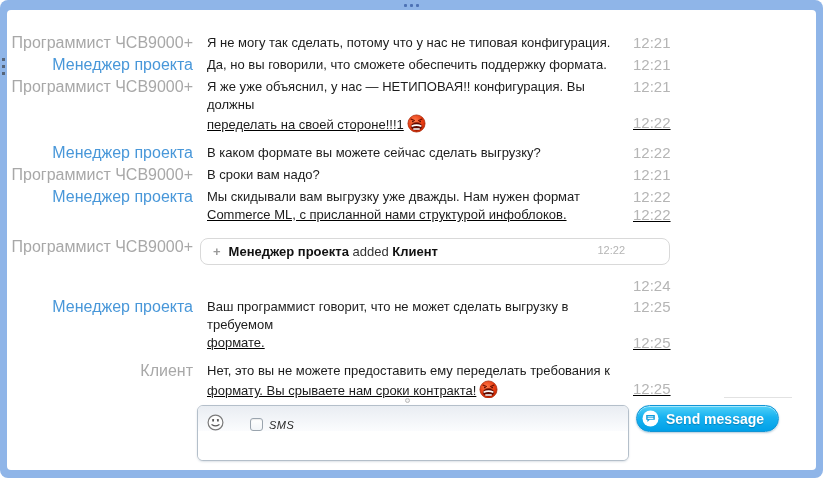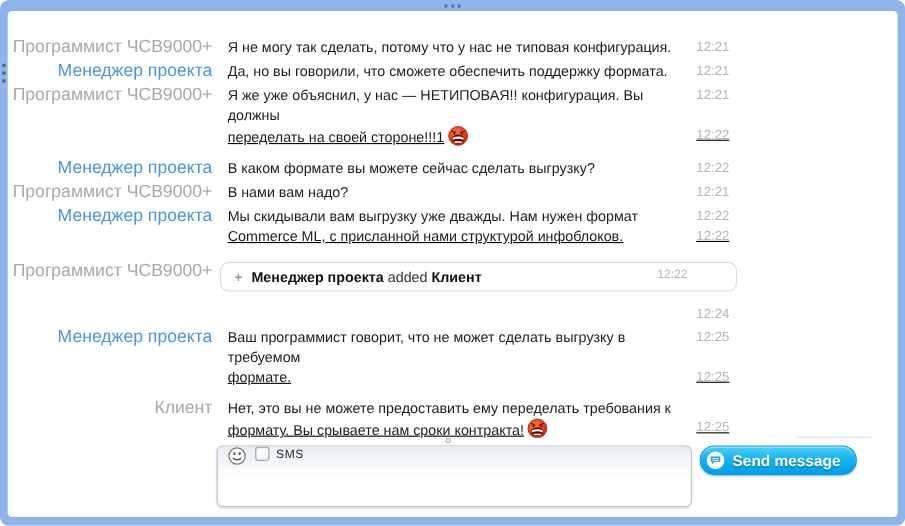--- a/index.html
+++ b/index.html
@@ -23,42 +23,42 @@
   
   .chat-log{position:absolute;top:0;left:0;right:0;height:388px;padding-top:20px;overflow:hidden;}
   .row{display:flex;align-items:flex-start;margin-top:4px;}
   .row.cont{margin-top:0;text-decoration:underline;}
   .row.extra-space{margin-top:10px;}
   .col-name{width:200px;padding-right:14px;text-align:right;font-size:16px;line-height:18px;
     white-space:nowrap;cursor:pointer;}
   .col-name.muted{color:var(--name-muted);}
   .col-name.link{color:var(--name-link);}
   .col-text{width:418px;font-size:13px;line-height:18px;color:var(--message-text);}
-  .col-time{width:50px;font-size:12px;line-height:17px;color:var(--timestamp);text-align:left;padding-left:8px;white-space:nowrap;}
+  .col-time{width:50px;font-size:15px;line-height:17px;color:var(--timestamp);text-align:left;padding-left:8px;white-space:nowrap;}
   .emoji{vertical-align:-4px;margin-left:3px;}
   
   .row.event{margin-top:14px;margin-bottom:10px;}
   .event-box{margin-left:-7px;width:470px;border:1px solid var(--event-border);border-radius:8px;
     padding:5px 10px 5px 12px;display:flex;font-size:13px;color:#333;background:#fff;}
   .event-box .ev-text{flex:1;}
   .event-box .plus{color:#999;font-weight:bold;margin-right:8px;}
   .event-box b{color:#111;}
   .event-box .ev-time{font-size:11px;color:var(--timestamp);padding-right:34px;}
   
   .row.time-only{margin-top:12px;}
   
   .composer{position:absolute;left:0;right:0;bottom:0;height:72px;}
   .splitter-dot{position:absolute;left:398px;top:0px;width:5px;height:5px;border:1px solid #b9b9b9;
     border-radius:50%;background:#f2f2f2;cursor:ns-resize;}
   .faint-line{position:absolute;right:24px;top:-1px;width:68px;height:1px;background:#e2e2e2;}
   .input-box{position:absolute;left:190px;top:7px;width:432px;height:56px;background:#fff;
     border:1px solid var(--input-border);border-radius:6px;overflow:hidden;
     box-shadow:0 1px 2px rgba(120,140,160,.25);}
-  .input-toolbar{height:25px;display:flex;align-items:flex-start;gap:8px;padding:0 9px;
-    background:linear-gradient(#e9edf2,#fbfcfe);}
+  .input-toolbar{height:25px;display:flex;align-items:flex-end;gap:26px;padding:0 9px;
+    background:linear-gradient(#e9edf2,#fbfcfe);font-style:italic;}
   .emoticon-btn{display:flex;cursor:pointer;}
   .sms-wrap{display:flex;align-items:center;gap:6px;cursor:pointer;}
   .checkbox{width:13px;height:13px;border:1px solid #9aa4ae;border-radius:3px;
     background:linear-gradient(#fff,#f2f5f8);box-shadow:inset 0 1px 1px rgba(0,0,0,.08);}
   .sms-label{font-size:11px;color:#2a2a2a;letter-spacing:.5px;}
   .input-area{height:31px;background:#fff;outline:none;padding:4px 8px;font-size:13px;color:#222;cursor:text;}
   .send-btn{position:absolute;left:629px;top:7px;height:27px;padding:0 14px 0 5px;display:flex;
     align-items:center;gap:7px;border:1px solid #1095d5;border-radius:14px;cursor:pointer;
     background:linear-gradient(var(--send-top),#18b2f0 45%,var(--send-bottom));
     box-shadow:0 1px 2px rgba(0,80,130,.3), inset 0 1px 0 rgba(255,255,255,.5);}
@@ -124,21 +124,21 @@
   </svg></div>
     <div class="col-time">12:22</div>
   </div>
         <div class="row msg extra-space">
     <div class="col-name link">Менеджер проекта</div>
     <div class="col-text">В каком формате вы можете сейчас сделать выгрузку?</div>
     <div class="col-time">12:22</div>
   </div>
         <div class="row msg">
     <div class="col-name muted">Программист ЧСВ9000+</div>
-    <div class="col-text">В нами вам надо?</div>
+    <div class="col-text">В сроки вам надо?</div>
     <div class="col-time">12:21</div>
   </div>
         <div class="row msg">
     <div class="col-name link">Менеджер проекта</div>
     <div class="col-text">Мы скидывали вам выгрузку уже дважды. Нам нужен формат</div>
     <div class="col-time">12:22</div>
   </div>
         <div class="row msg cont">
     <div class="col-name"></div>
     <div class="col-text">Commerce ML, с присланной нами структурой инфоблоков.</div>

